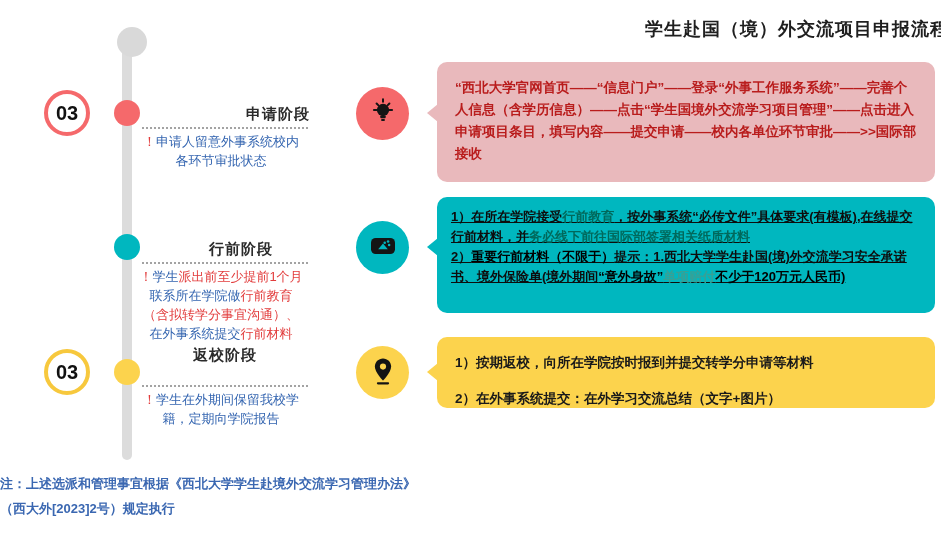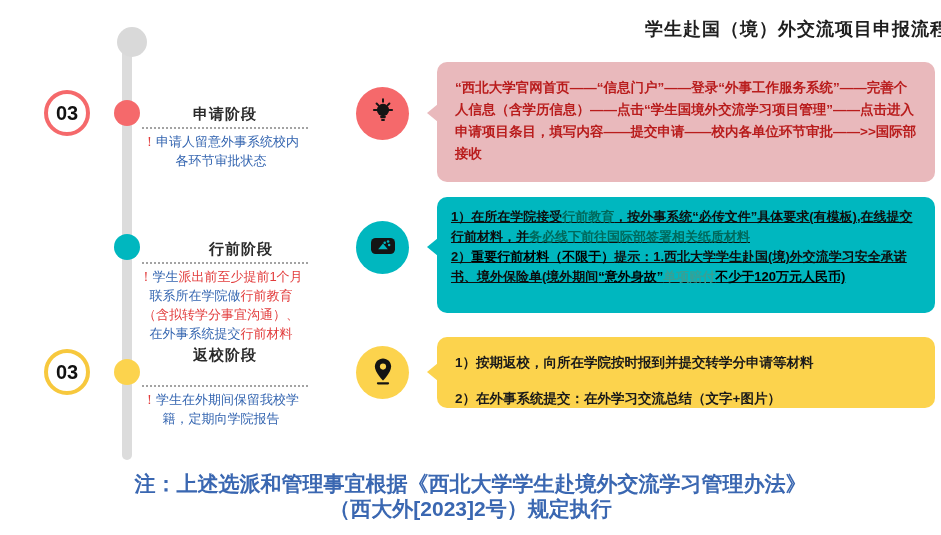--- a/index.html
+++ b/index.html
@@ -36,21 +36,21 @@
   .dot {
     position: absolute; left: 114px; width: 26px; height: 26px; border-radius: 50%;
   }
   .dot1 { top: 100px; background: #f5696b; }
   .dot2 { top: 234px; background: #00b7bf; }
   .dot3 { top: 359px; background: #fcd34d; }
   .stage-label {
     position: absolute; left: 140px; width: 170px; text-align: center;
     font-size: 15px; font-weight: 600; color: #2b2b2b; letter-spacing: 1px;
   }
-  .sl1 { top: 105px; } .sl2 { top: 240px; padding-left: 32px; } .sl3 { top: 346px; }
+  .sl1 { top: 105px; text-align: right; } .sl2 { top: 240px; padding-left: 32px; } .sl3 { top: 346px; }
   .dotted {
     position: absolute; left: 142px; width: 166px; height: 0;
     border-top: 2px dotted #a3a3a3;
   }
   .dl1 { top: 127px; } .dl2 { top: 262px; } .dl3 { top: 385px; }
   .warning {
     position: absolute; left: 126px; width: 190px; text-align: center;
     font-size: 13px; font-weight: normal; color: #3465b0; line-height: 19px;
   }
   .w1 { top: 132px; } .w2 { top: 267px; } .w3 { top: 390px; }
@@ -88,22 +88,22 @@
   .bold-hl { font-weight: bold; color: #000; }
   .muted-hl { color: #37a096; }
   .box-yellow {
     top: 337px; height: 71px; background: #fcd34d;
     padding: 16px 16px 0 18px; color: #1a1a1a;
     font-size: 13.5px; font-weight: 600; line-height: 20px;
   }
   .box-yellow .tail { top: 26px; border-right: 11px solid #fcd34d; }
   .box-yellow .yitem + .yitem { margin-top: 16px; }
   .note {
-    position: absolute; top: 471px; left: 0; width: 941px; text-align: center;
-    font-size: 21px; font-weight: bold; color: #3a67b1; line-height: 25px;
+    position: absolute; top: 471px; left: 0; width: 941px; text-align: left;
+    font-size: 13px; font-weight: bold; color: #3a67b1; line-height: 25px;
   }
 </style>
 </head>
 <body>
 
 <div class="canvas">
 
   <div class="title">学生赴国（境）外交流项目申报流程</div>
 
   <div class="timeline-line"></div>

